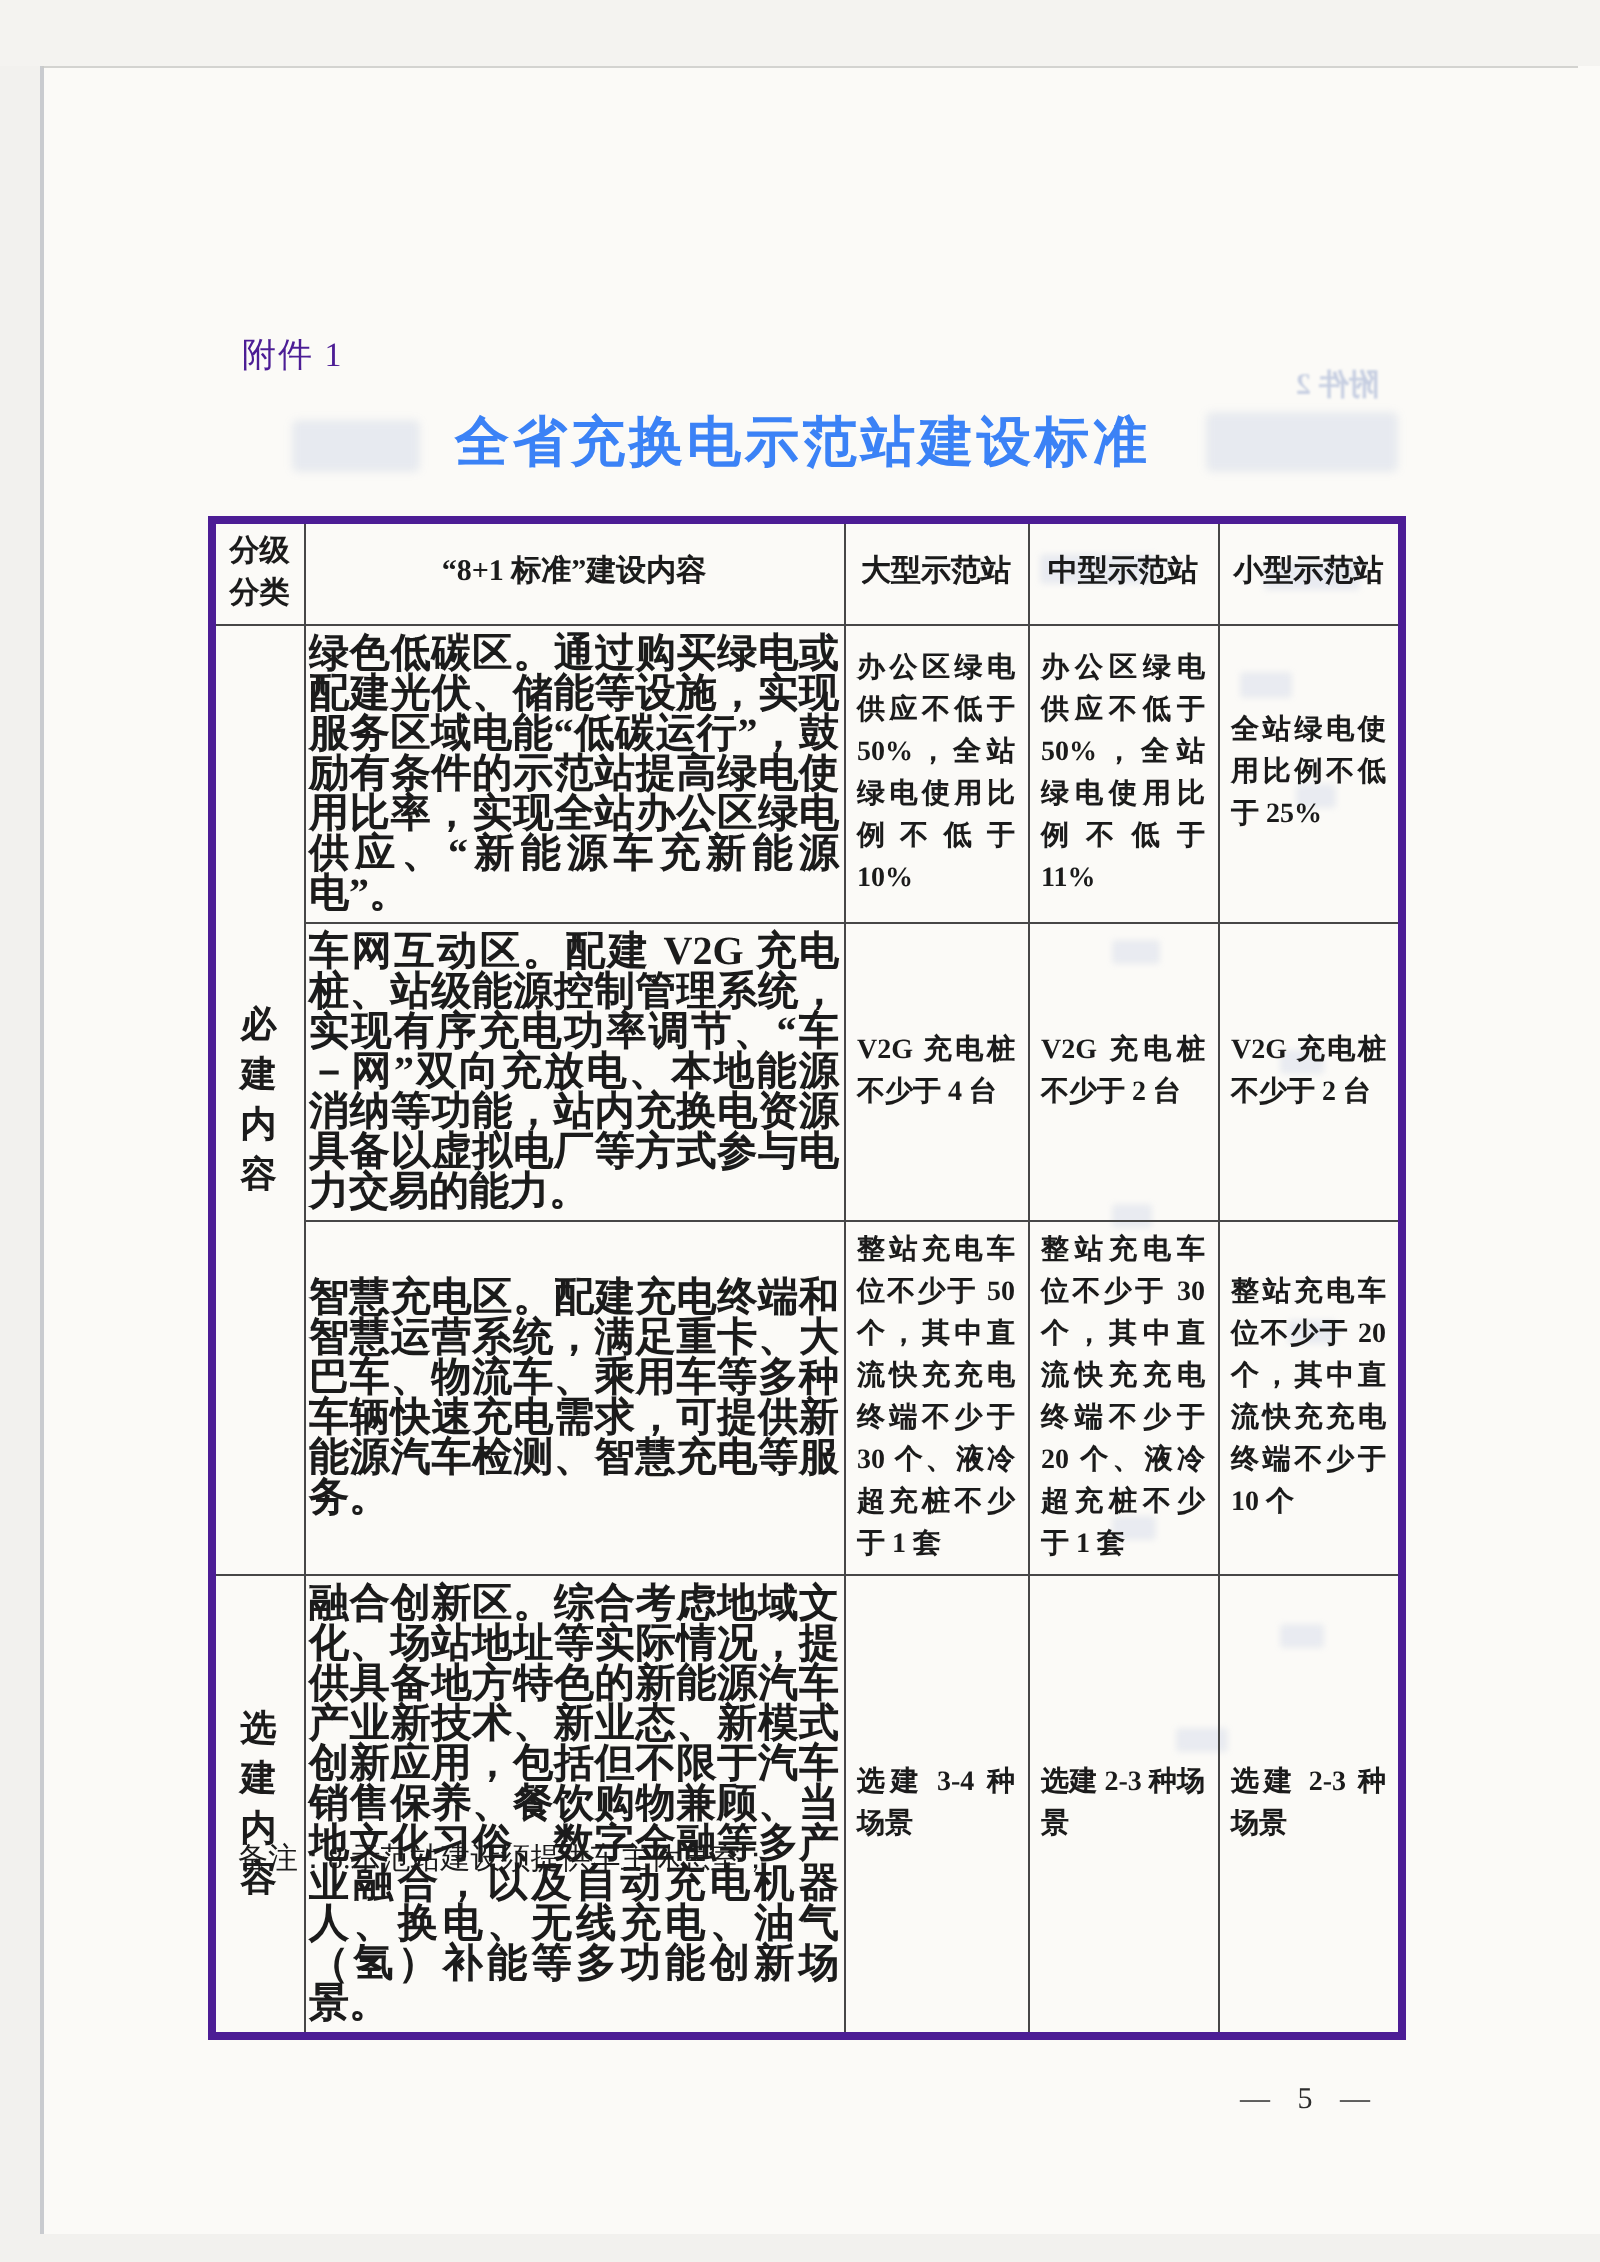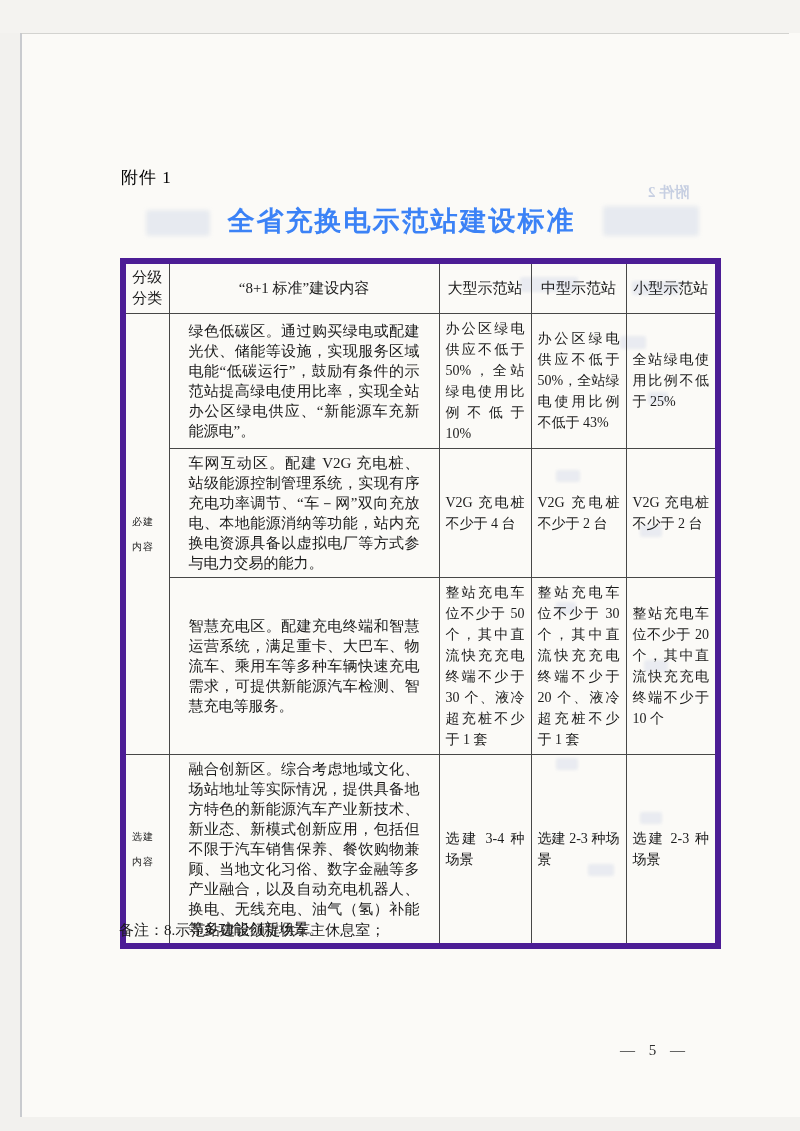--- a/index.html
+++ b/index.html
@@ -40,50 +40,51 @@
   }
   .gmark {
     position:absolute;
     background: rgba(104,132,196,.12);
     filter: blur(1.5px);
     border-radius: 2px;
   }
 
   .attachment-label {
     position:absolute; left:121px; top:166px;
-    font-size:17px; letter-spacing:1px; color:#000000;
+    font-size:17px; letter-spacing:1px; color:#4c1d95;
   }
 
   .doc-title {
     position:absolute; left:104px; top:203px; width:595px;
     text-align:center; font-size:27px; font-weight:bold;
     letter-spacing:2px; color:#3b82f6;
   }
 
   table.std-table {
-    position:absolute; left:120px; top:258px;
+    position:absolute; left:104px; top:258px;
     width:595px; table-layout:fixed; border-collapse:collapse;
-    border:6px solid #4c1d95;
+    border:4px solid #4c1d95;
+    font-weight:bold;
   }
   .std-table td {
     border:1px solid #474747;
     vertical-align:middle;
     color:#1b1b1b;
     overflow:hidden;
   }
   tr.row-header   { height:52px; }
   tr.row-green    { height:115px; }
   tr.row-v2g      { height:125px; }
   tr.row-smart    { height:172px; }
   tr.row-optional { height:190px; }
 
   td.hcell { font-size:15px; text-align:center; line-height:21px; padding:2px; }
-  td.cat   { font-size:10px; text-align:left; line-height:25px; letter-spacing:1px; padding:0 6px; }
+  td.cat   { font-size:18px; text-align:center; line-height:25px; letter-spacing:1px; padding:0 6px; }
   td.content {
-    font-size:15px; line-height:20px; padding:4px 19px;
+    font-size:20px; line-height:20px; padding:4px 2px;
     text-align:justify; text-justify:inter-character;
   }
   td.stdcell {
     font-size:14px; line-height:21px; padding:4px 6px;
     text-align:justify; text-justify:inter-character;
   }
 
   .notes {
     position:absolute; left:119px; top:918px; width:585px;
     display:flex; font-size:15px; line-height:24.5px; color:#1b1b1b;
@@ -138,21 +139,21 @@
         <td class="hcell">分级分类</td>
         <td class="hcell">“8+1 标准”建设内容</td>
         <td class="hcell">大型示范站</td>
         <td class="hcell">中型示范站</td>
         <td class="hcell">小型示范站</td>
       </tr>
       <tr class="row-green">
         <td class="cat" rowspan="3">必建内容</td>
         <td class="content">绿色低碳区。通过购买绿电或配建光伏、储能等设施，实现服务区域电能“低碳运行”，鼓励有条件的示范站提高绿电使用比率，实现全站办公区绿电供应、“新能源车充新能源电”。</td>
         <td class="stdcell">办公区绿电供应不低于50%，全站绿电使用比例不低于 10%</td>
-        <td class="stdcell">办公区绿电供应不低于50%，全站绿电使用比例不低于 43%</td>
+        <td class="stdcell">办公区绿电供应不低于50%，全站绿电使用比例不低于 11%</td>
         <td class="stdcell">全站绿电使用比例不低于 25%</td>
       </tr>
       <tr class="row-v2g">
         <td class="content">车网互动区。配建 V2G 充电桩、站级能源控制管理系统，实现有序充电功率调节、“车－网”双向充放电、本地能源消纳等功能，站内充换电资源具备以虚拟电厂等方式参与电力交易的能力。</td>
         <td class="stdcell">V2G 充电桩不少于 4 台</td>
         <td class="stdcell">V2G 充电桩不少于 2 台</td>
         <td class="stdcell">V2G 充电桩不少于 2 台</td>
       </tr>
       <tr class="row-smart">
         <td class="content">智慧充电区。配建充电终端和智慧运营系统，满足重卡、大巴车、物流车、乘用车等多种车辆快速充电需求，可提供新能源汽车检测、智慧充电等服务。</td>

